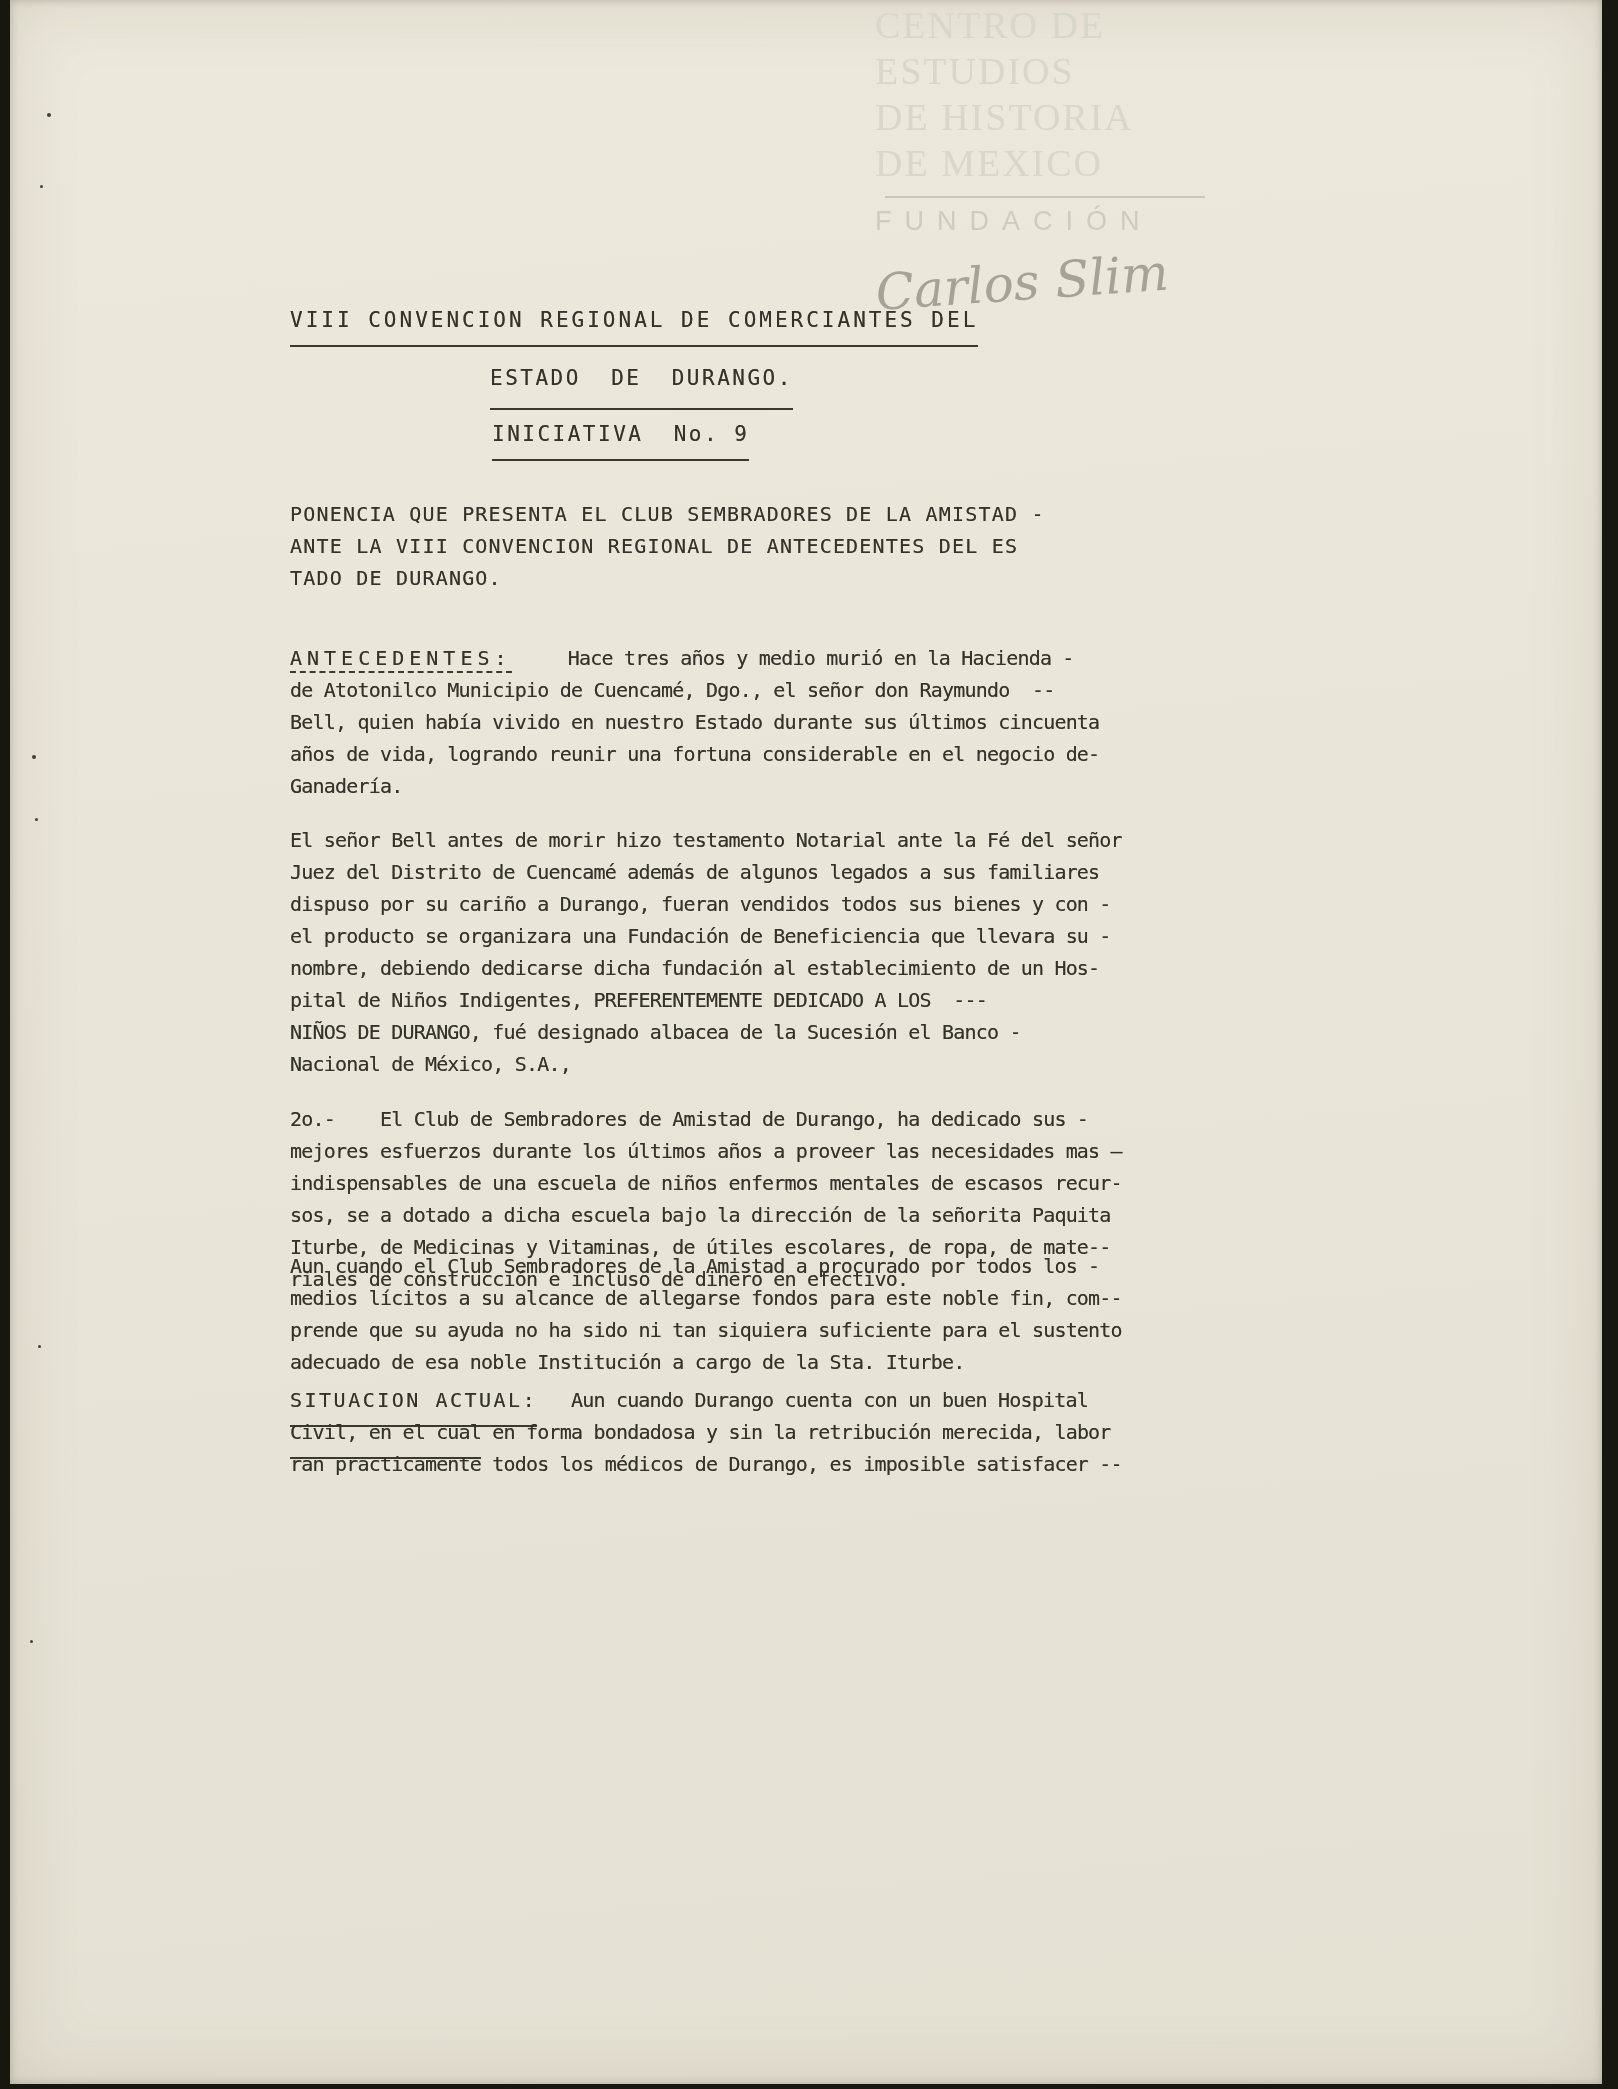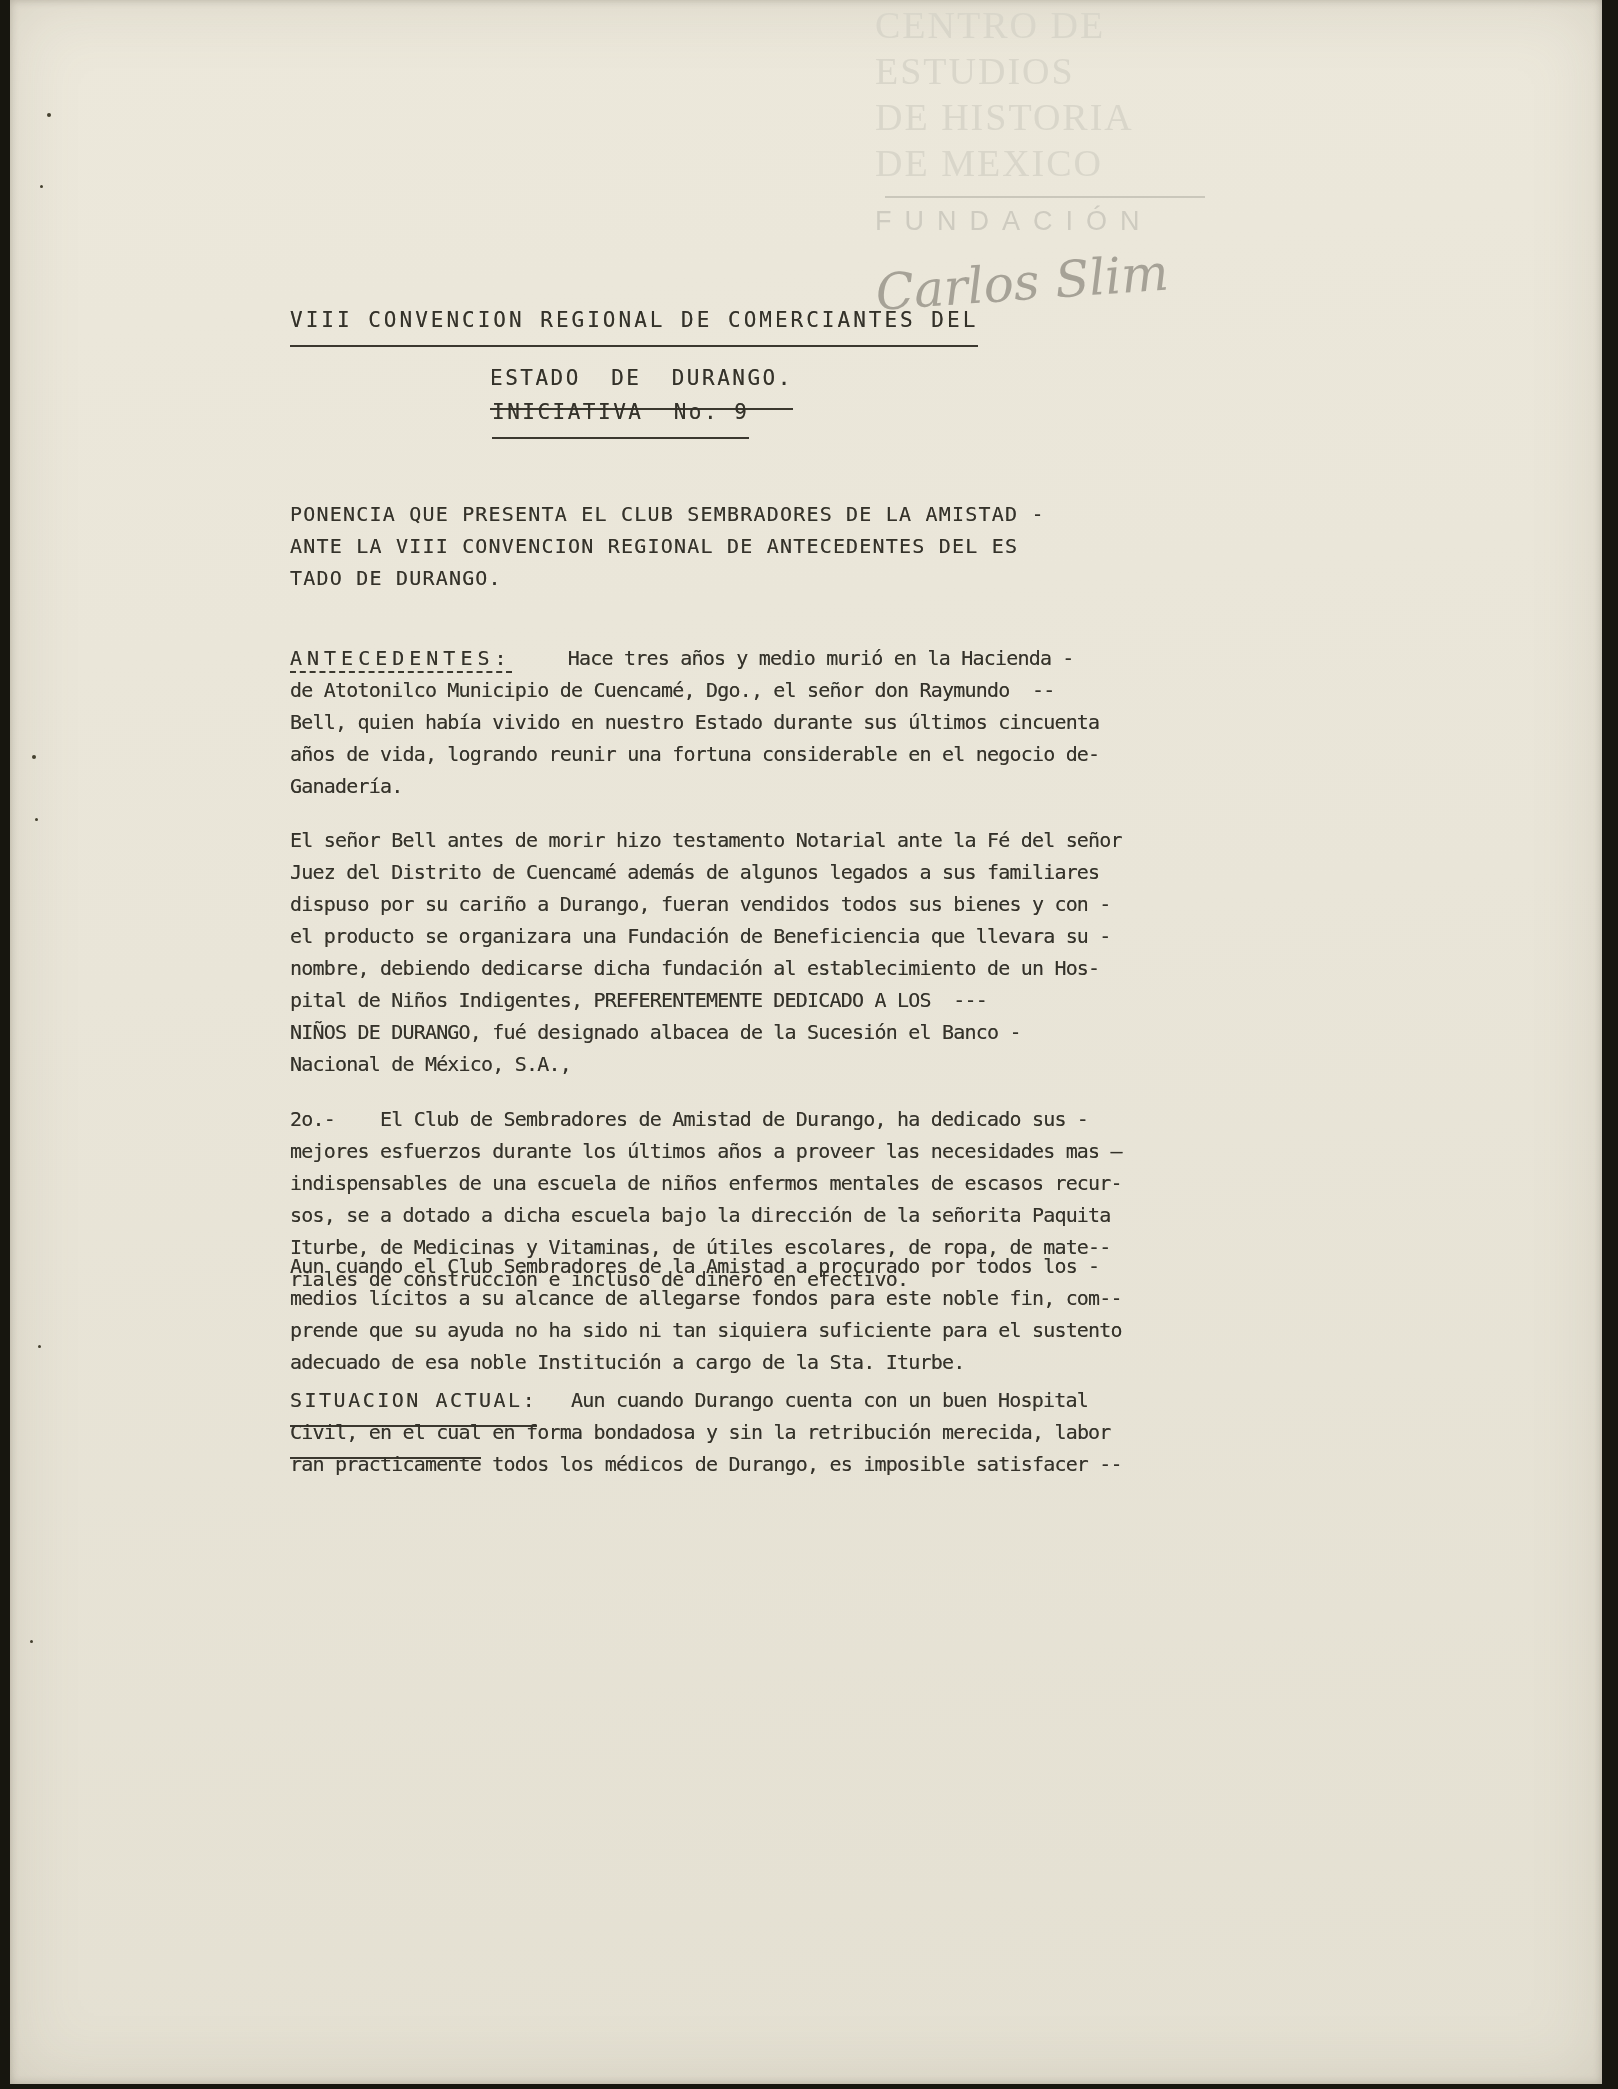--- a/index.html
+++ b/index.html
@@ -66,21 +66,21 @@
     <div class="wm-serif">ESTUDIOS</div>
     <div class="wm-serif">DE HISTORIA</div>
     <div class="wm-serif">DE MEXICO</div>
     <div class="wm-rule"></div>
     <div class="wm-fund">FUNDACIÓN</div>
     <div class="wm-sig">Carlos Slim</div>
   </div>
 
   <div class="block title-block" style="top:303px;"><span class="u">VIII CONVENCION REGIONAL DE COMERCIANTES DEL</span><br><span class="u t2">ESTADO  DE  DURANGO.</span></div>
 
-  <div class="block initiative-block" style="top:396px; left:482px;"><span class="u">INICIATIVA  No. 9</span></div>
+  <div class="block initiative-block" style="top:418px; left:482px;"><span class="u">INICIATIVA  No. 9</span></div>
 
   <div class="block wide" style="top:498px;">PONENCIA QUE PRESENTA EL CLUB SEMBRADORES DE LA AMISTAD -
 ANTE LA VIII CONVENCION REGIONAL DE ANTECEDENTES DEL ES
 TADO DE DURANGO.</div>
 
   <div class="block" style="top:642px;"><span class="u-dash hd-ant">ANTECEDENTES:</span><span>     Hace tres años y medio murió en la Hacienda -</span>
 <span class="pre">de Atotonilco Municipio de Cuencamé, Dgo., el señor don Raymundo  --
 Bell, quien había vivido en nuestro Estado durante sus últimos cincuenta
 años de vida, logrando reunir una fortuna considerable en el negocio de-
 Ganadería.</span></div>

